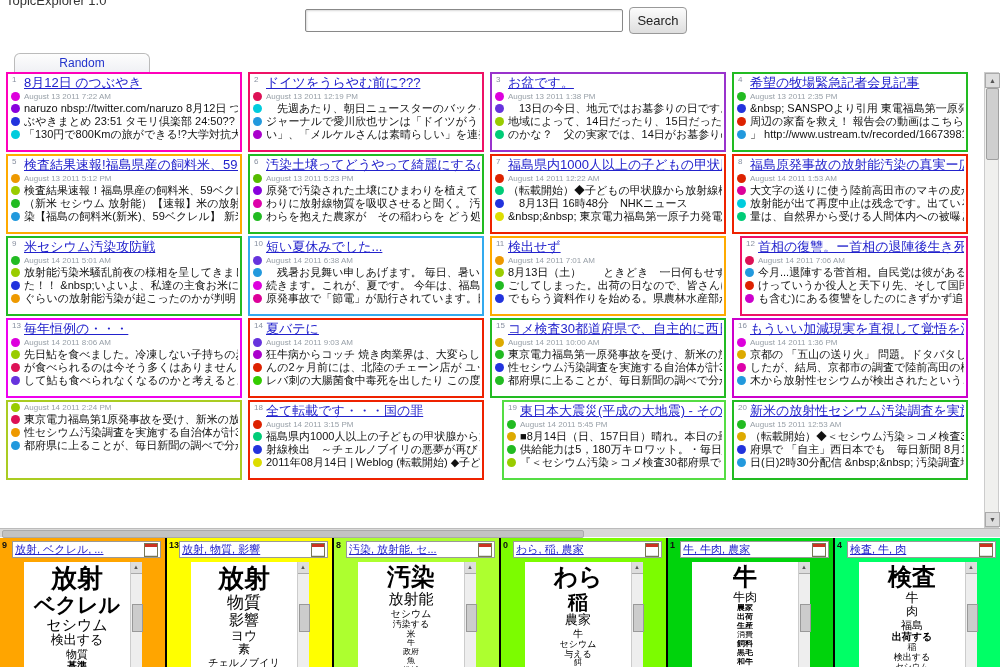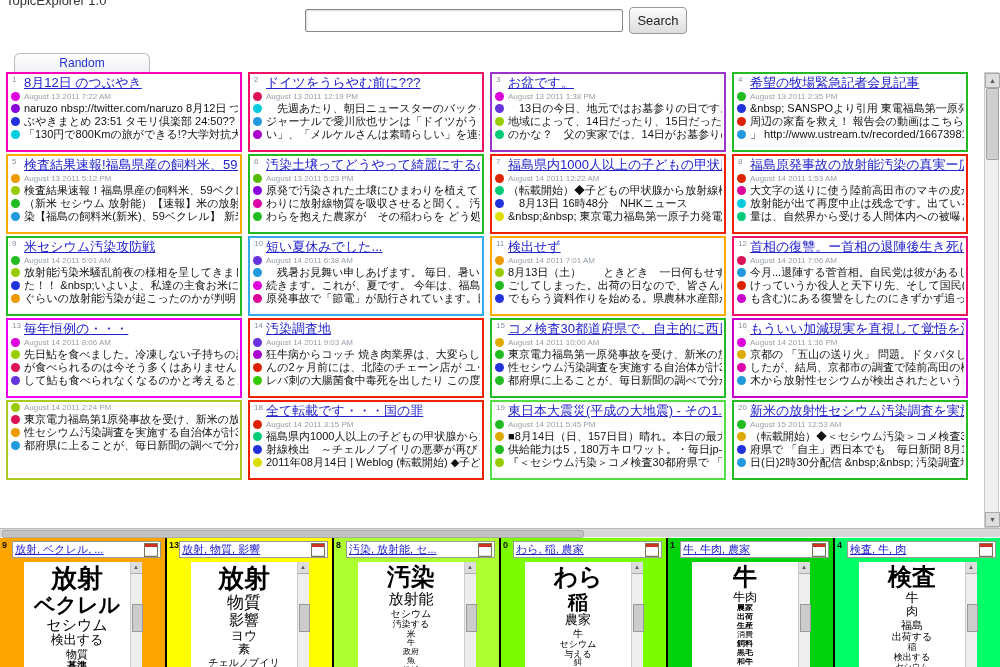--- a/index.html
+++ b/index.html
@@ -333,21 +333,21 @@
     <div class="card-line">
       <span class="dot" style="background: rgb(34, 187, 34);"></span>
       <span class="card-line-text">ごしてしまった。出荷の日なので、皆さんに読ん</span>
     </div>
     <div class="card-line">
       <span class="dot" style="background: rgb(34, 51, 221);"></span>
       <span class="card-line-text">でもらう資料作りを始める。県農林水産部が、米</span>
     </div>
   </div>
 
-  <div class="card" style="border-color: rgb(238, 17, 102);">
+  <div class="card" style="border-color: rgb(238, 17, 102); margin-left: 8px;">
     <div class="card-head">
       <span class="card-num">12</span>
       <a class="card-title">首相の復讐。ー首相の退陣後生き死にの</a>
     </div>
     <div class="card-line date">
       <span class="dot" style="background: rgb(221, 17, 85);"></span>
       <span class="card-date">August 14 2011 7:06 AM</span>
     </div>
     <div class="card-line">
       <span class="dot" style="background: rgb(34, 153, 221);"></span>
@@ -382,21 +382,21 @@
     </div>
     <div class="card-line">
       <span class="dot" style="background: rgb(102, 51, 221);"></span>
       <span class="card-line-text">して鮎も食べられなくなるのかと考えると寂しいも</span>
     </div>
   </div>
 
   <div class="card" style="border-color: rgb(238, 34, 0);">
     <div class="card-head">
       <span class="card-num">14</span>
-      <a class="card-title">汚染調査地</a>
+      <a class="card-title">夏バテに</a>
     </div>
     <div class="card-line date">
       <span class="dot" style="background: rgb(102, 51, 221);"></span>
       <span class="card-date">August 14 2011 9:03 AM</span>
     </div>
     <div class="card-line">
       <span class="dot" style="background: rgb(170, 0, 204);"></span>
       <span class="card-line-text">狂牛病からコッチ 焼き肉業界は、大変らしい ほ</span>
     </div>
     <div class="card-line">
@@ -490,21 +490,21 @@
     <div class="card-line">
       <span class="dot" style="background: rgb(34, 51, 221);"></span>
       <span class="card-line-text">射線検出　～チェルノブイリの悪夢が再び～</span>
     </div>
     <div class="card-line">
       <span class="dot" style="background: rgb(221, 221, 0);"></span>
       <span class="card-line-text">2011年08月14日 | Weblog (転載開始) ◆子ど</span>
     </div>
   </div>
 
-  <div class="card" style="border-color: rgb(85, 221, 68);">
+  <div class="card" style="border-color: rgb(85, 221, 68); margin-left: 12px;">
     <div class="card-head">
       <span class="card-num">19</span>
       <a class="card-title">東日本大震災(平成の大地震) - その1...</a>
     </div>
     <div class="card-line date">
       <span class="dot" style="background: rgb(34, 187, 34);"></span>
       <span class="card-date">August 14 2011 5:45 PM</span>
     </div>
     <div class="card-line">
       <span class="dot" style="background: rgb(221, 170, 0);"></span>
@@ -677,21 +677,21 @@
     <div class="topic-header">
       <a class="topic-header-label">検査, 牛, 肉</a>
       <span class="cal-icon"></span>
     </div>
     <div class="topic-words">
       <div class="words-inner">
           <span class="word" style="font-size: 24px; font-weight: bold;">検査</span>
           <span class="word" style="font-size: 13px; font-weight: normal;">牛</span>
           <span class="word" style="font-size: 12px; font-weight: normal;">肉</span>
           <span class="word" style="font-size: 11px; font-weight: normal;">福島</span>
-          <span class="word" style="font-size: 10px; font-weight: normal;">出荷する</span>
+          <span class="word" style="font-size: 10px; font-weight: bold;">出荷する</span>
           <span class="word" style="font-size: 9px; font-weight: normal;">稲</span>
           <span class="word" style="font-size: 9px; font-weight: normal;">検出する</span>
           <span class="word" style="font-size: 8px; font-weight: normal;">セシウム</span>
         </div>
       <div class="topic-scroll">
         <span class="ts-up">▲</span>
         <span class="ts-thumb"></span>
       </div>
     </div>
   </div>

